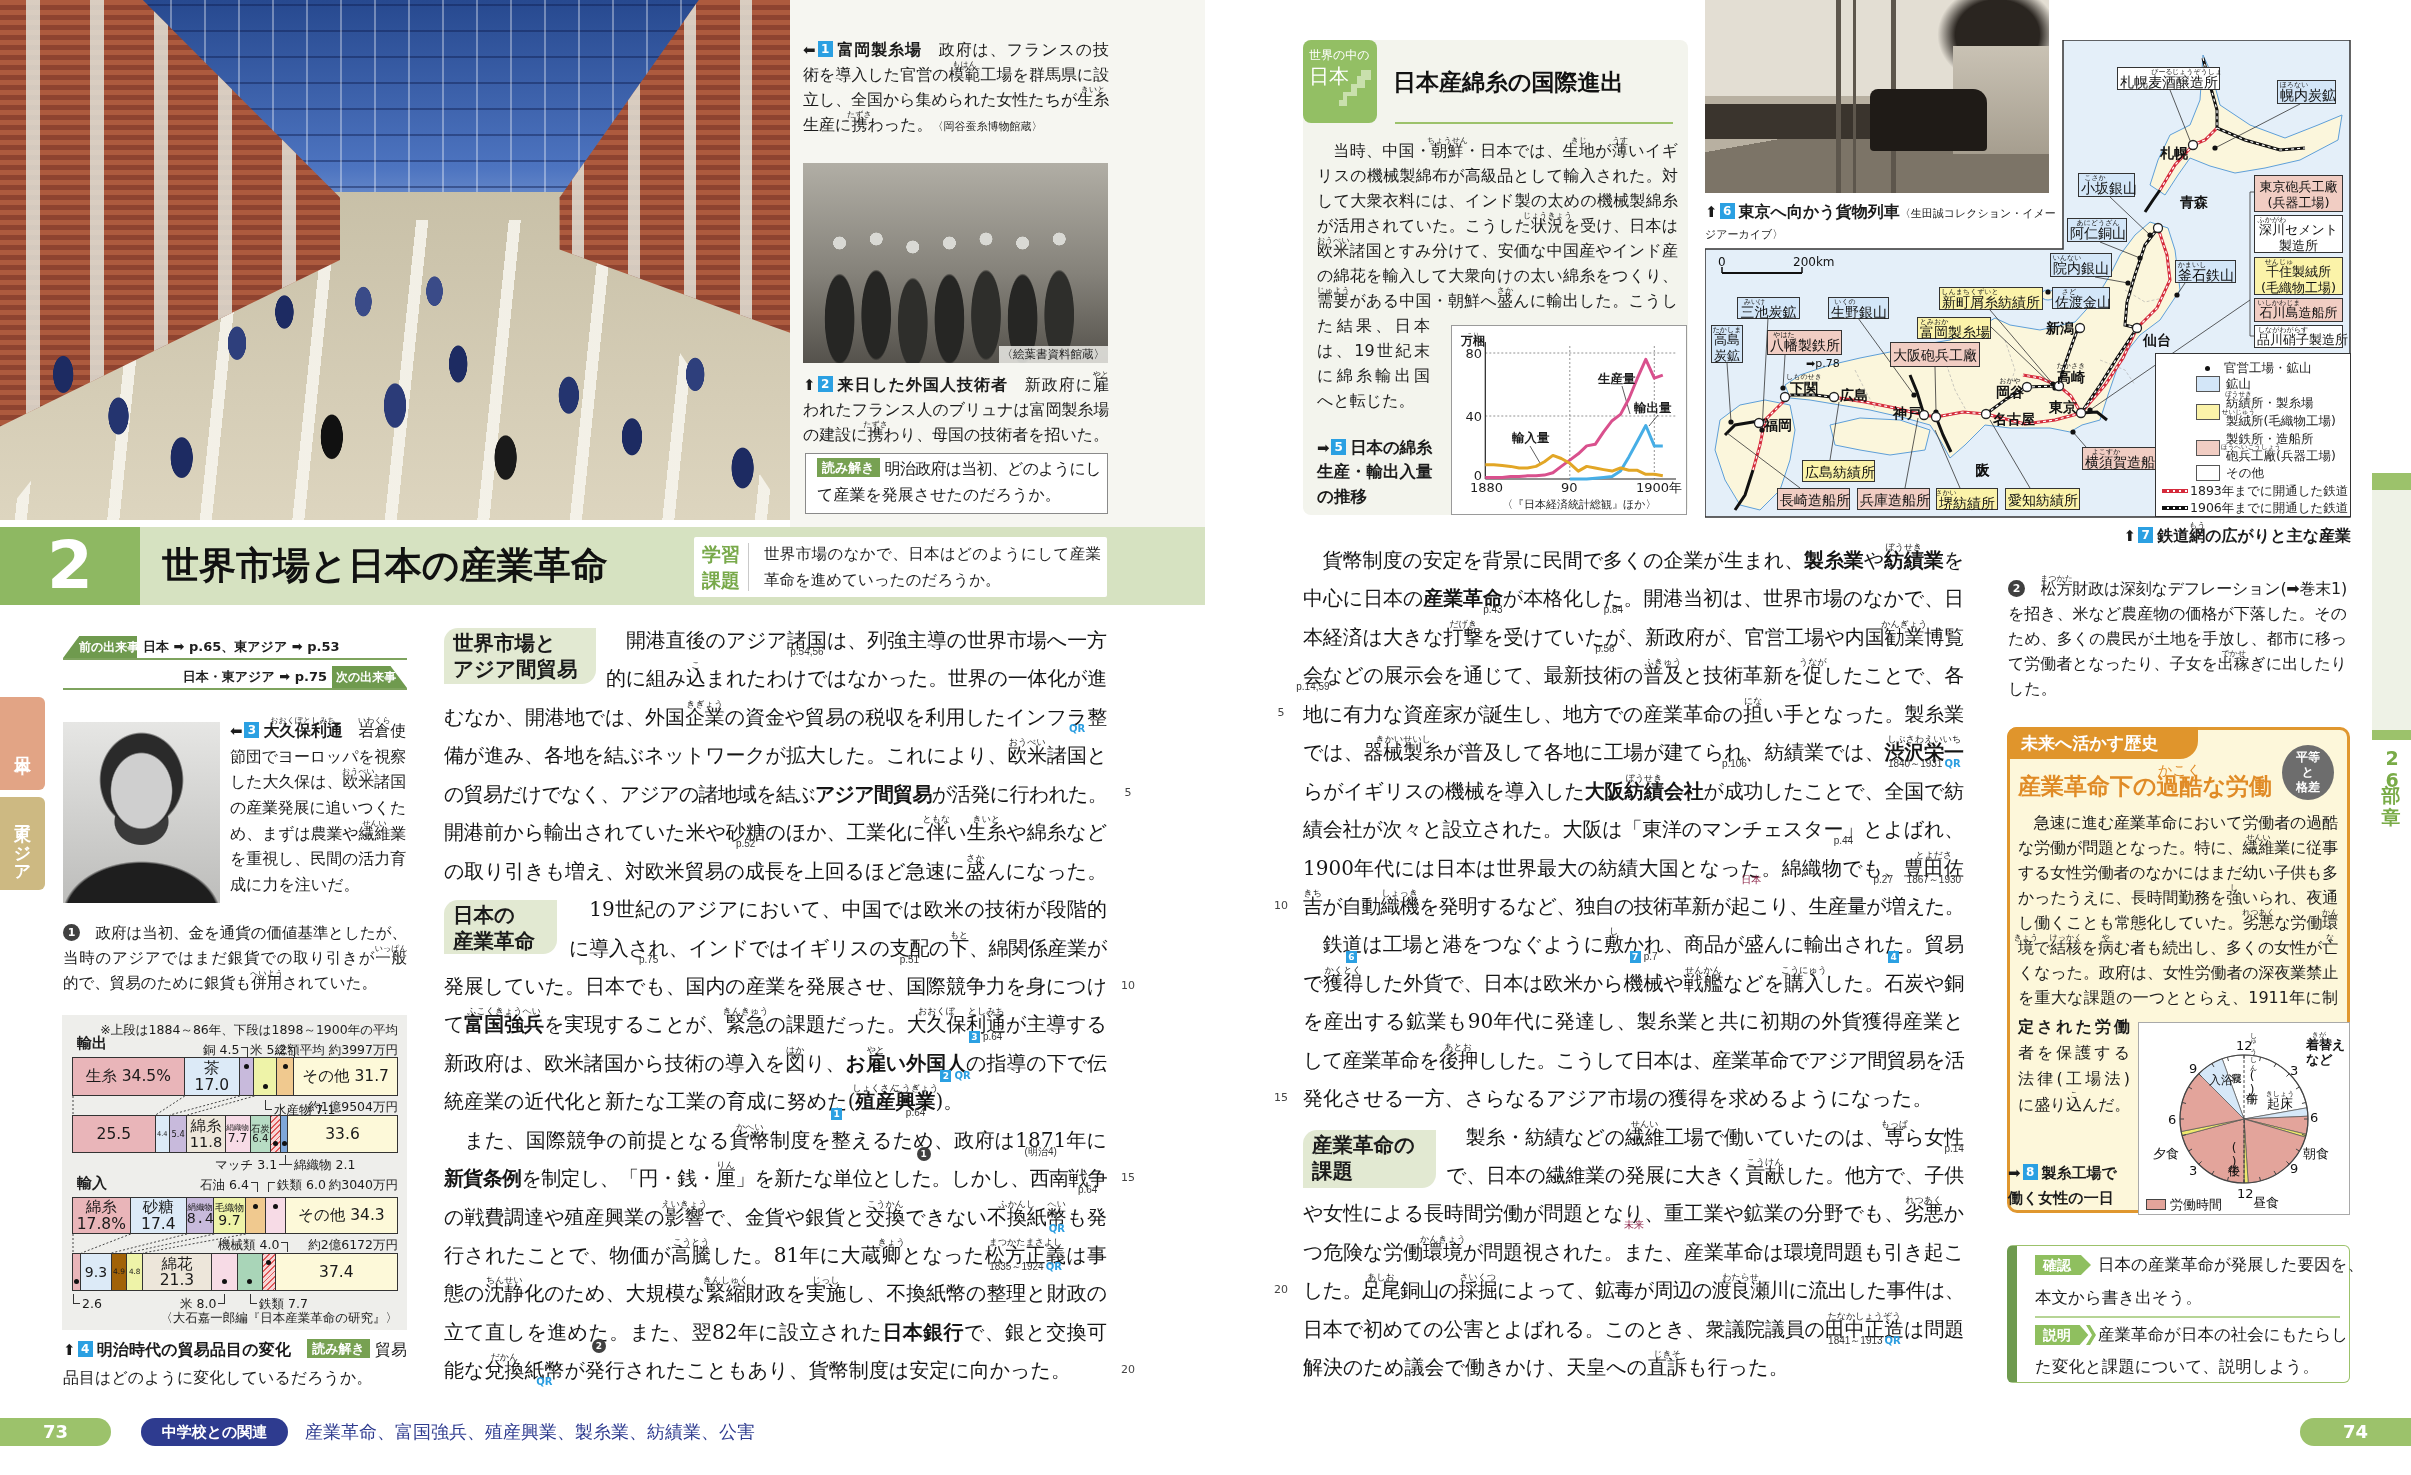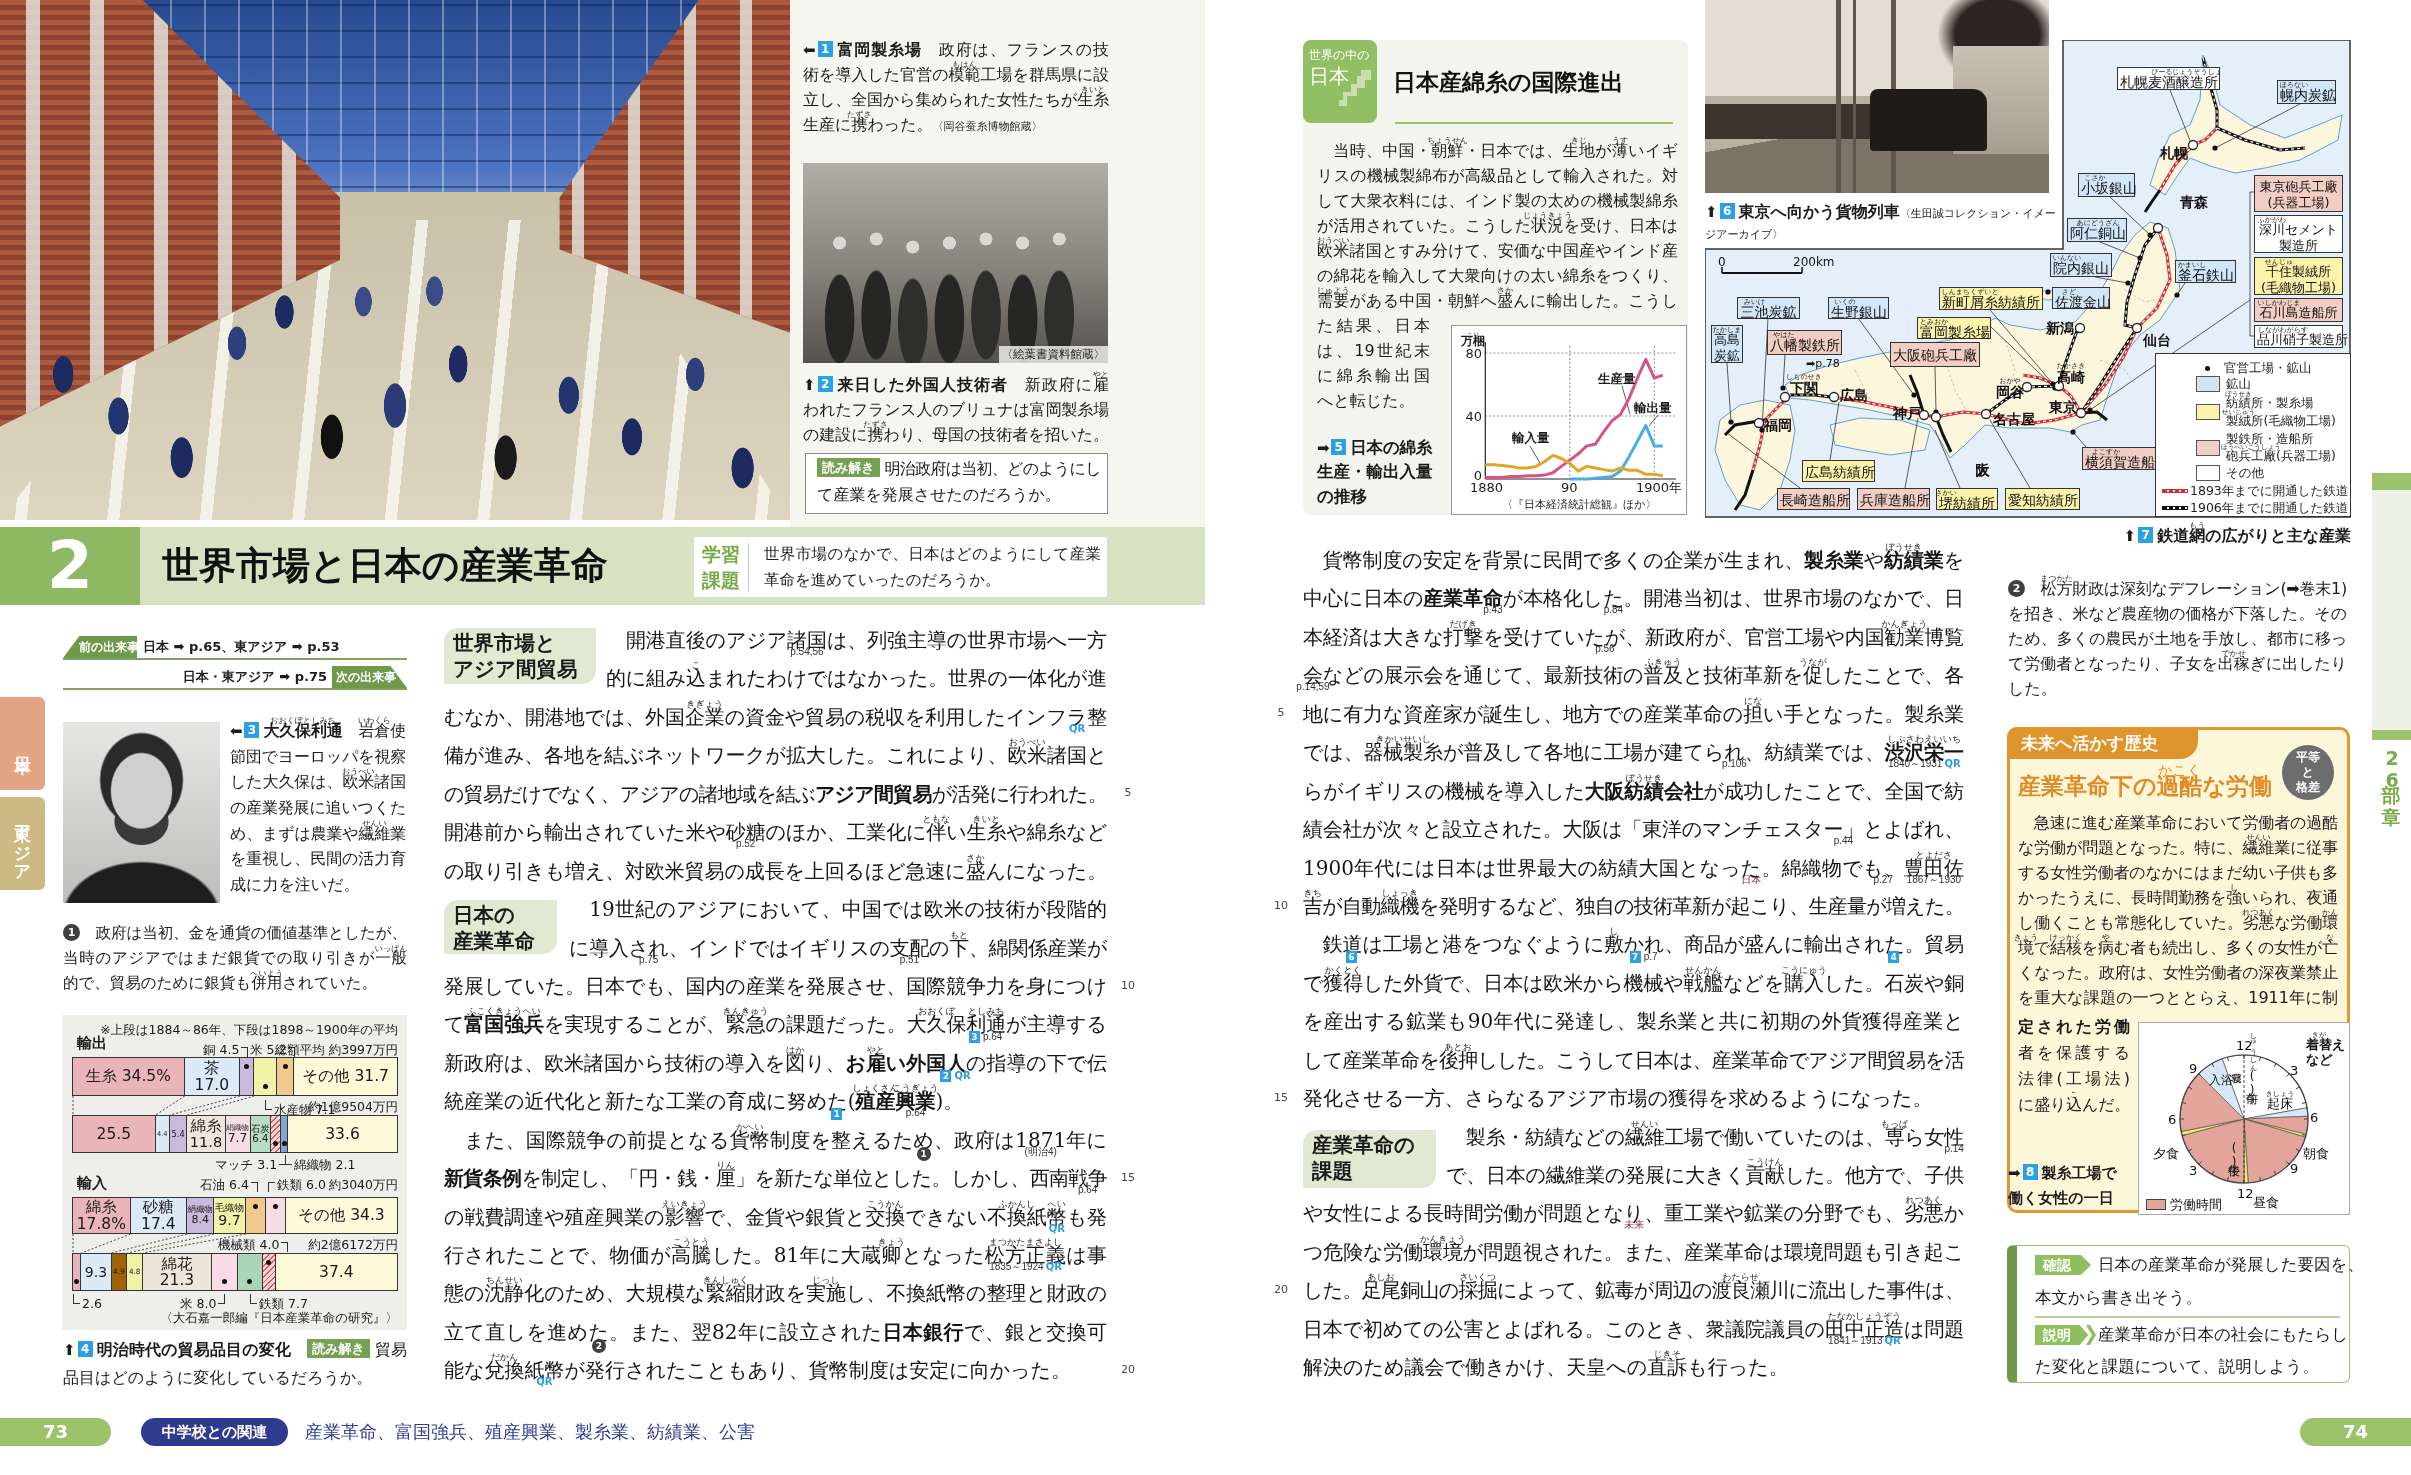--- a/index.html
+++ b/index.html
@@ -294,21 +294,21 @@
       <div class="seg" style="width: 17.8%; background-color: rgb(233, 181, 185);">
         <span class="seg-lbl" style="font-size: 15.5px;">綿糸</span>
         <span class="seg-lbl" style="font-size: 15.5px;">17.8%</span>
       </div>
       <div class="seg" style="width: 17.4%; background-color: rgb(220, 234, 247);">
         <span class="seg-lbl" style="font-size: 15.5px;">砂糖</span>
         <span class="seg-lbl" style="font-size: 15.5px;">17.4</span>
       </div>
       <div class="seg" style="width: 8.4%; background-color: rgb(200, 186, 220);">
         <span class="seg-lbl" style="font-size: 8.4px;">絹織物</span>
-        <span class="seg-lbl" style="font-size: 11px;">8.4</span>
+        <span class="seg-lbl" style="font-size: 15px; font-family: Liberation Mono, monospace;">8.4</span>
       </div>
       <div class="seg" style="width: 9.7%; background-color: rgb(238, 243, 168);">
         <span class="seg-lbl" style="font-size: 9.8px;">毛織物</span>
         <span class="seg-lbl" style="font-size: 14px;">9.7</span>
       </div>
       <div class="seg" style="width: 6.4%; background-color: rgb(240, 201, 143);">
         <span class="dot top"></span>
       </div>
       <div class="seg" style="width: 6%; background-color: rgb(247, 219, 230);">
         <span class="dot top"></span>

